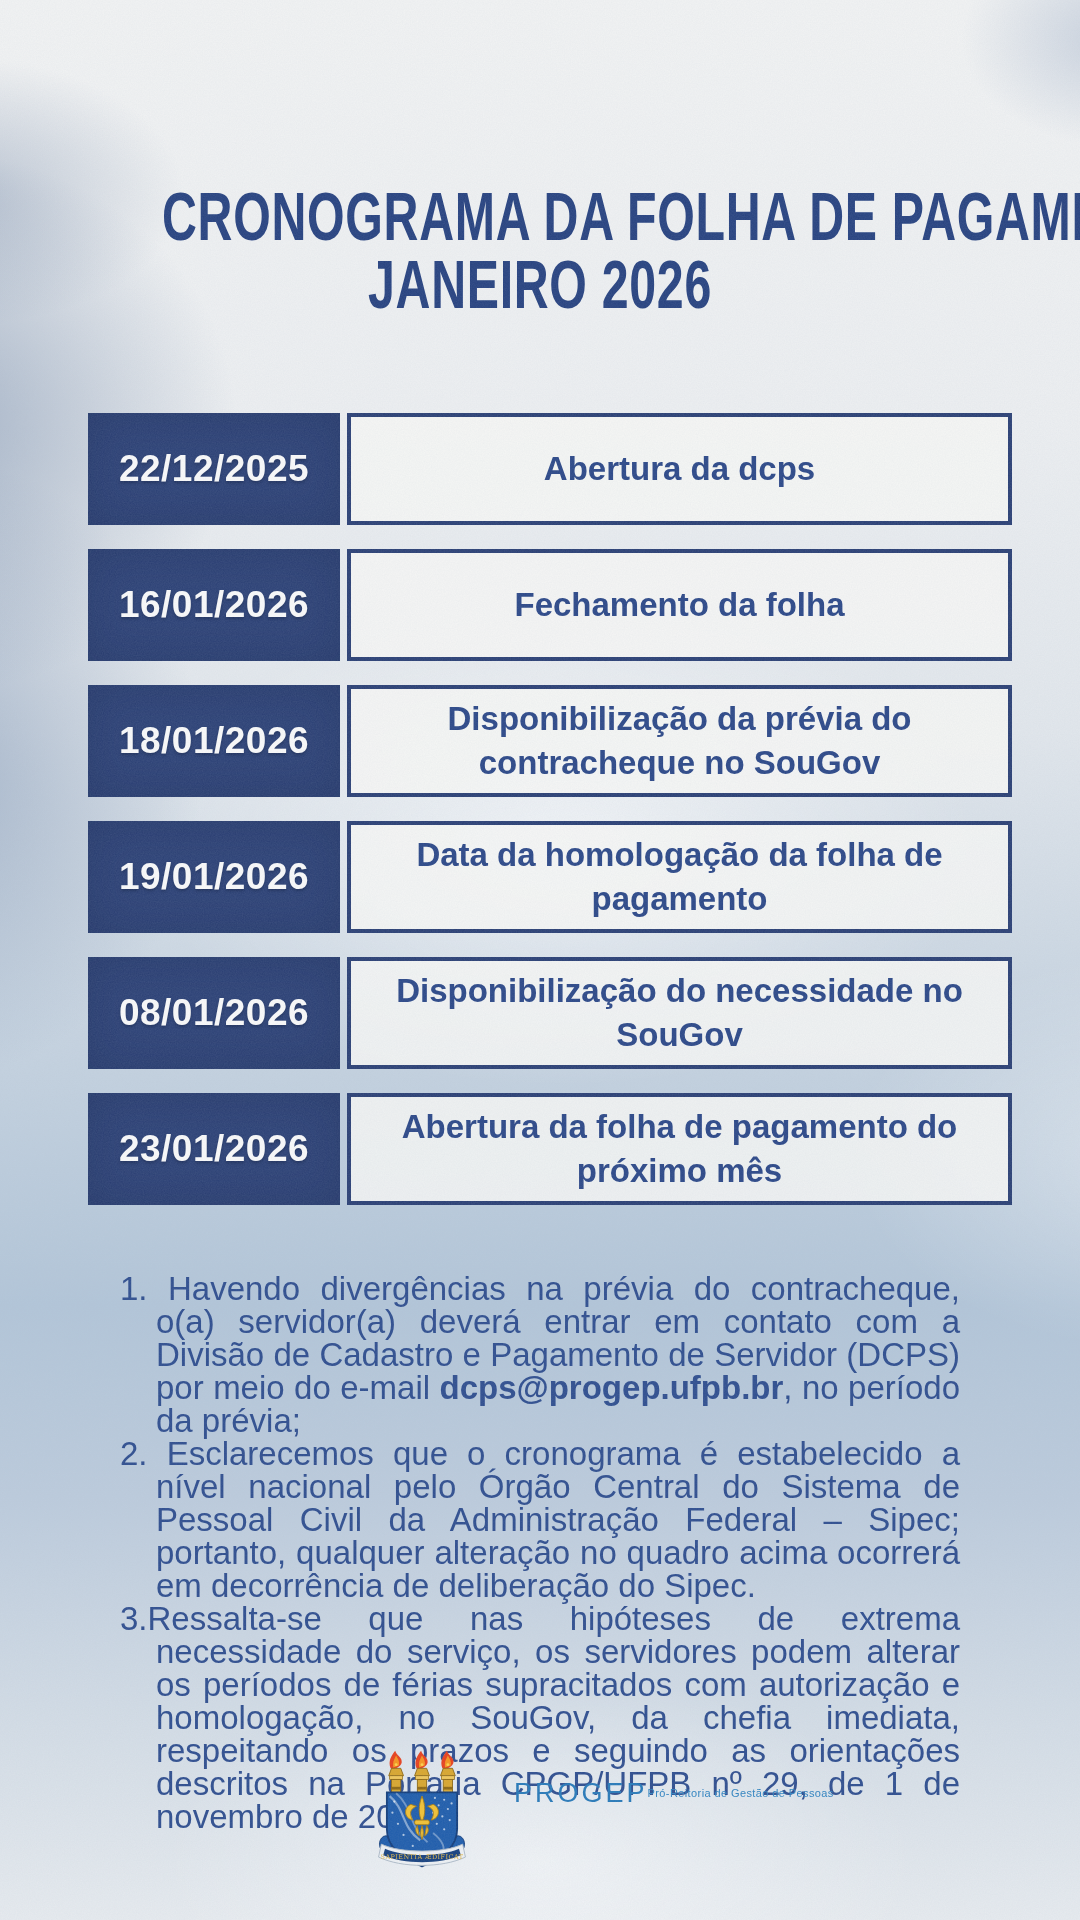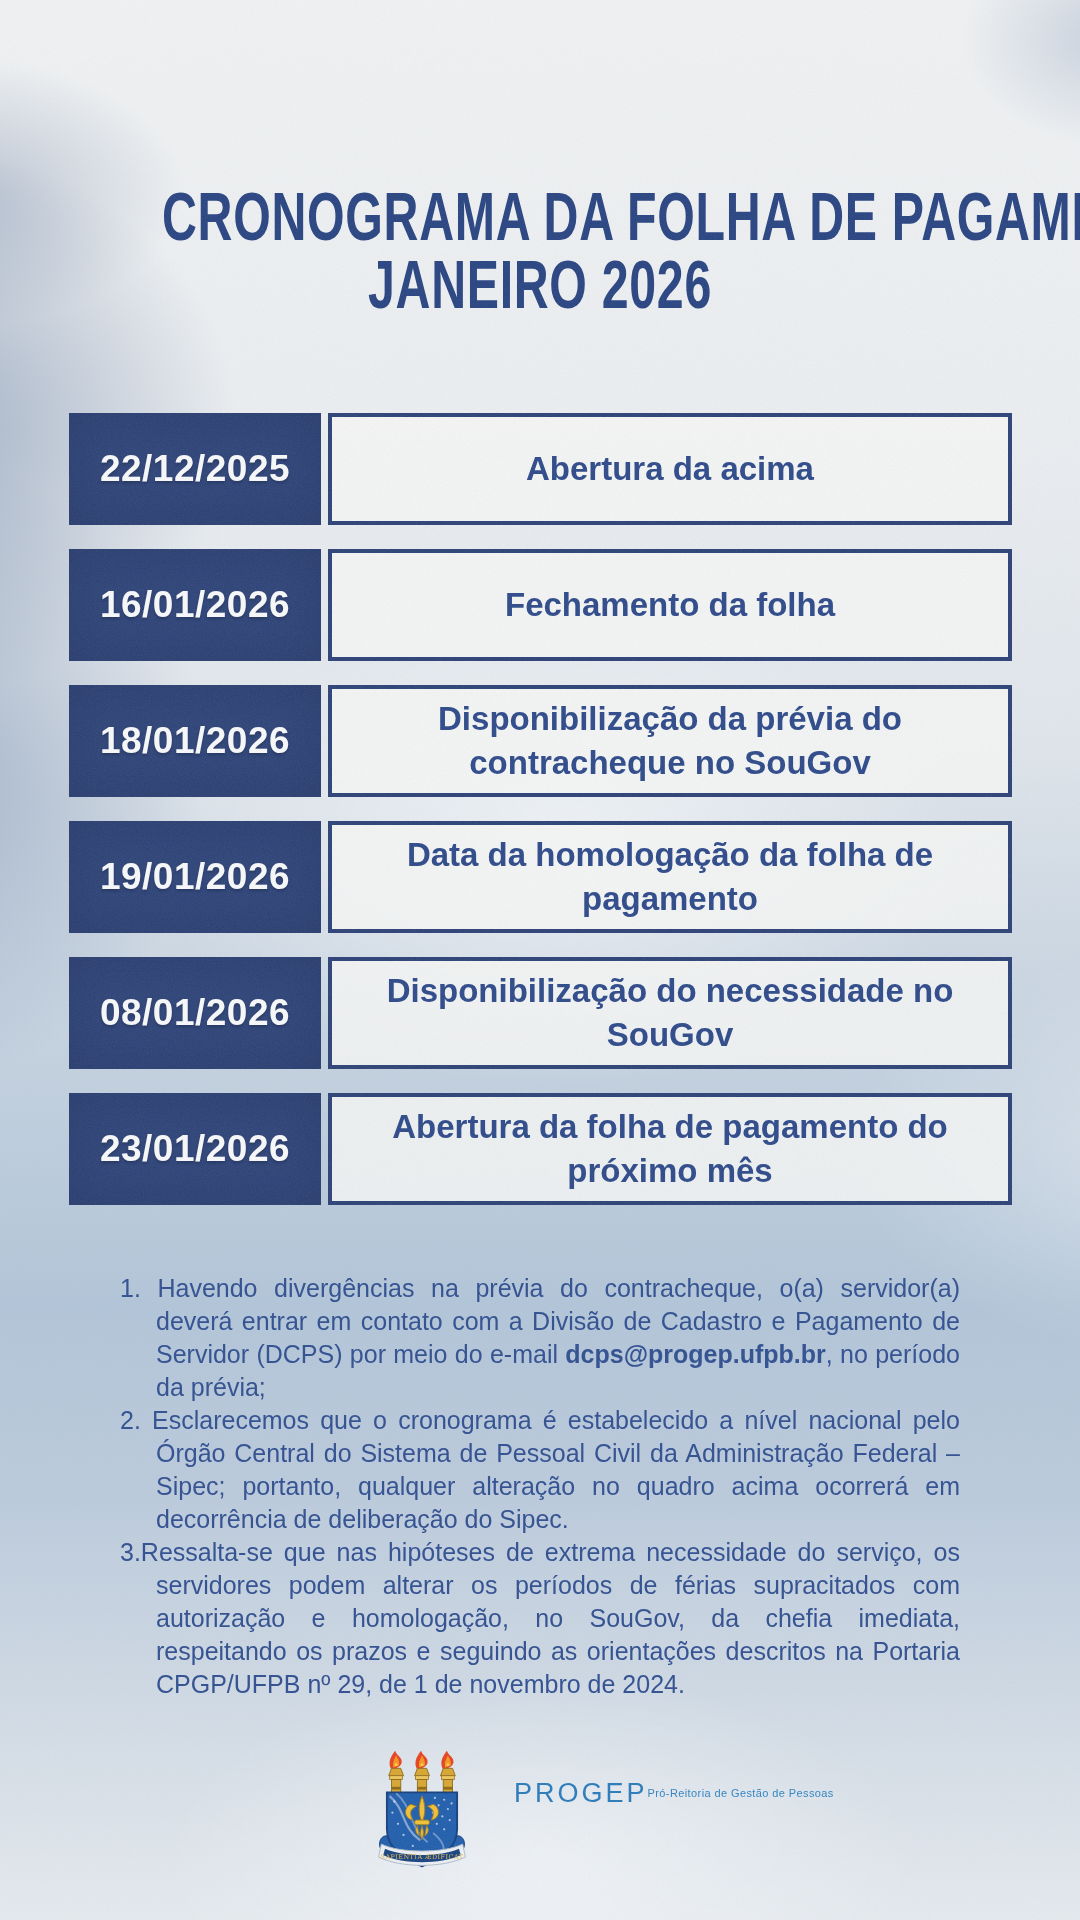--- a/index.html
+++ b/index.html
@@ -25,27 +25,27 @@
   .title .line{display:block;font-size:69px;line-height:68px;letter-spacing:1px;
     transform:scaleX(0.70);transform-origin:50% 50%;white-space:nowrap;}
 
   .table{position:absolute;left:69px;top:413px;width:943px;display:flex;
     flex-direction:column;gap:24px;z-index:2;}
   .row{display:flex;height:112px;}
   .cell-date{width:252px;flex:none;background:#2c4176;color:#fafafa;
     display:flex;align-items:center;justify-content:center;
     font-size:37px;font-weight:700;letter-spacing:0.5px;margin-right:7px;
     box-shadow:inset 0 0 46px rgba(5,15,45,0.18);
-    text-shadow:0 2px 3px rgba(10,20,50,0.35);}
+    text-shadow:0 2px 3px rgba(10,20,50,0.35);margin-left:19px;}
   .cell-desc{flex:1;border:4px solid #2a3f74;background:rgba(247,247,245,0.85);
     display:flex;align-items:center;justify-content:center;text-align:center;
     color:#2b4787;font-size:33px;font-weight:700;line-height:44px;padding:4px 26px;}
 
   .notes{position:absolute;left:120px;top:1272px;width:840px;z-index:2;
-    color:#2e4d8e;font-size:25px;line-height:33px;text-align:justify;}
+    color:#2e4d8e;font-size:33px;line-height:33px;text-align:justify;}
   .note{padding-left:36px;text-indent:-36px;}
   .note b{font-weight:700;}
 
   .footer{position:absolute;left:0;top:1748px;width:100%;display:flex;
     justify-content:center;align-items:flex-start;gap:46px;z-index:2;}
   .crest{width:92px;height:122px;}
   .progep{display:flex;flex-direction:row;align-items:center;width:190px;}
   .progep-name{font-size:27px;letter-spacing:3px;color:#2779b8;margin-top:3px;}
   .progep-sub{font-size:11px;letter-spacing:0.4px;color:#2f83c0;margin-top:2px;white-space:nowrap;}
 </style>
@@ -55,21 +55,21 @@
 <div class="page">
 
   <div class="title">
     <span class="line">CRONOGRAMA DA FOLHA DE PAGAMENTO</span>
     <span class="line">JANEIRO 2026</span>
   </div>
 
   <div class="table">
     <div class="row">
       <div class="cell-date">22/12/2025</div>
-      <div class="cell-desc">Abertura da acima</div>
+      <div class="cell-desc">Abertura da dcps</div>
     </div>
     <div class="row">
       <div class="cell-date">16/01/2026</div>
       <div class="cell-desc">Fechamento da folha</div>
     </div>
     <div class="row">
       <div class="cell-date">18/01/2026</div>
       <div class="cell-desc">Disponibilização da prévia do contracheque no SouGov</div>
     </div>
     <div class="row">

